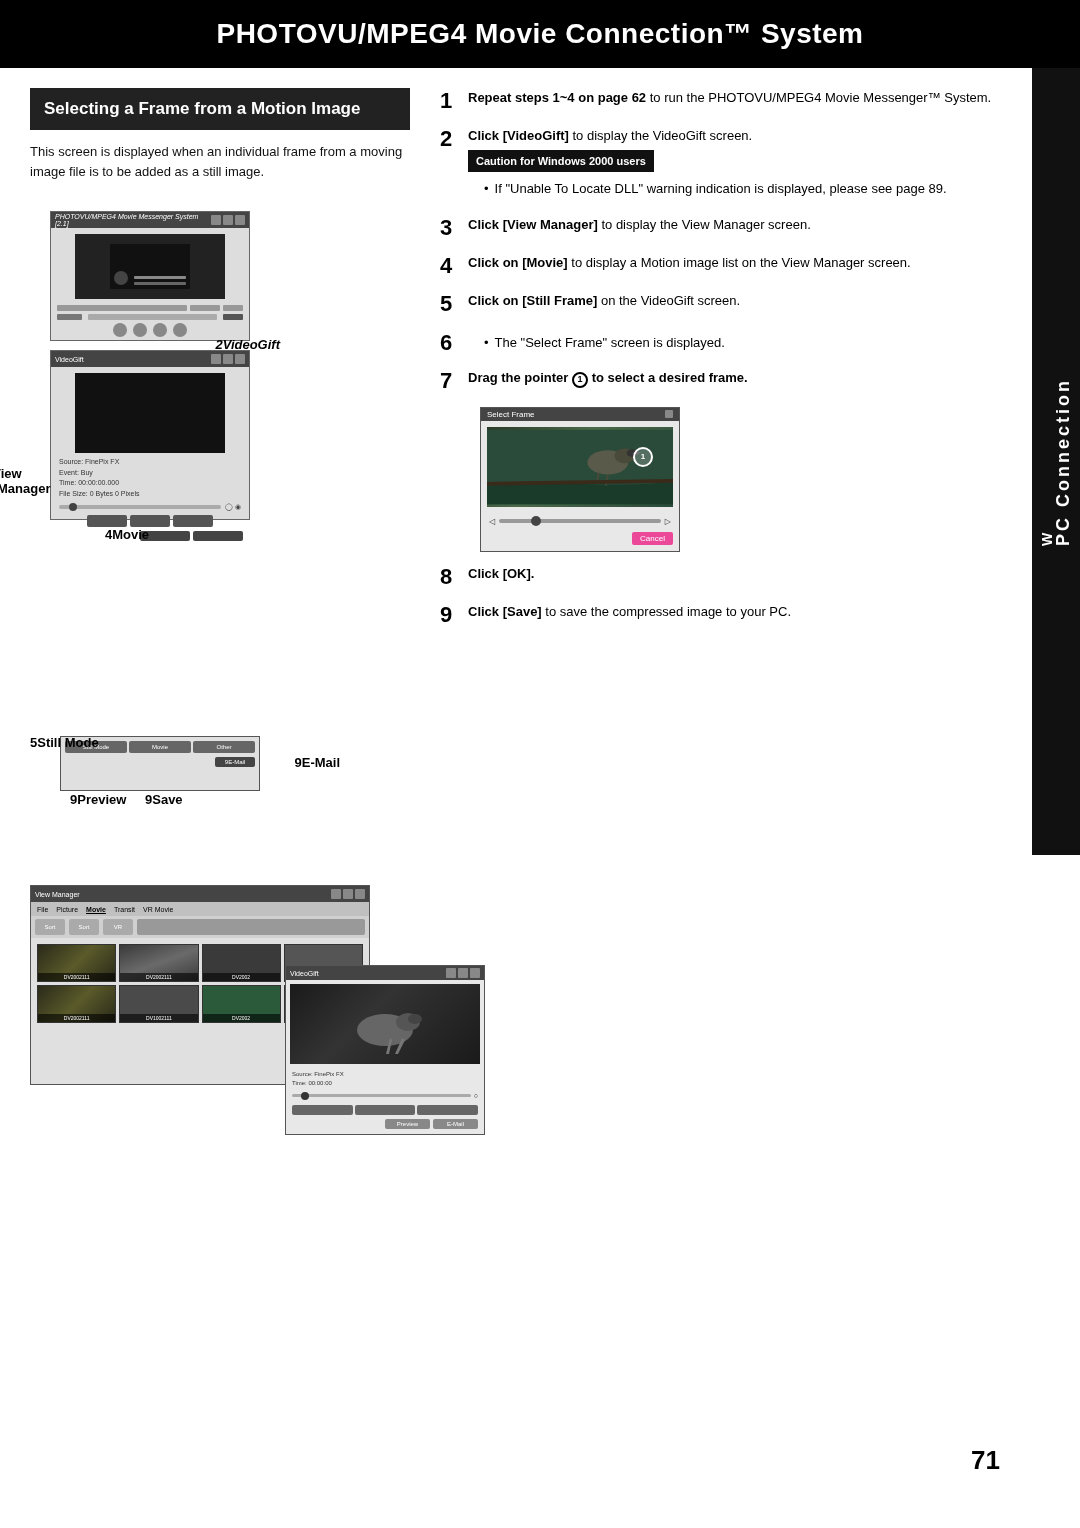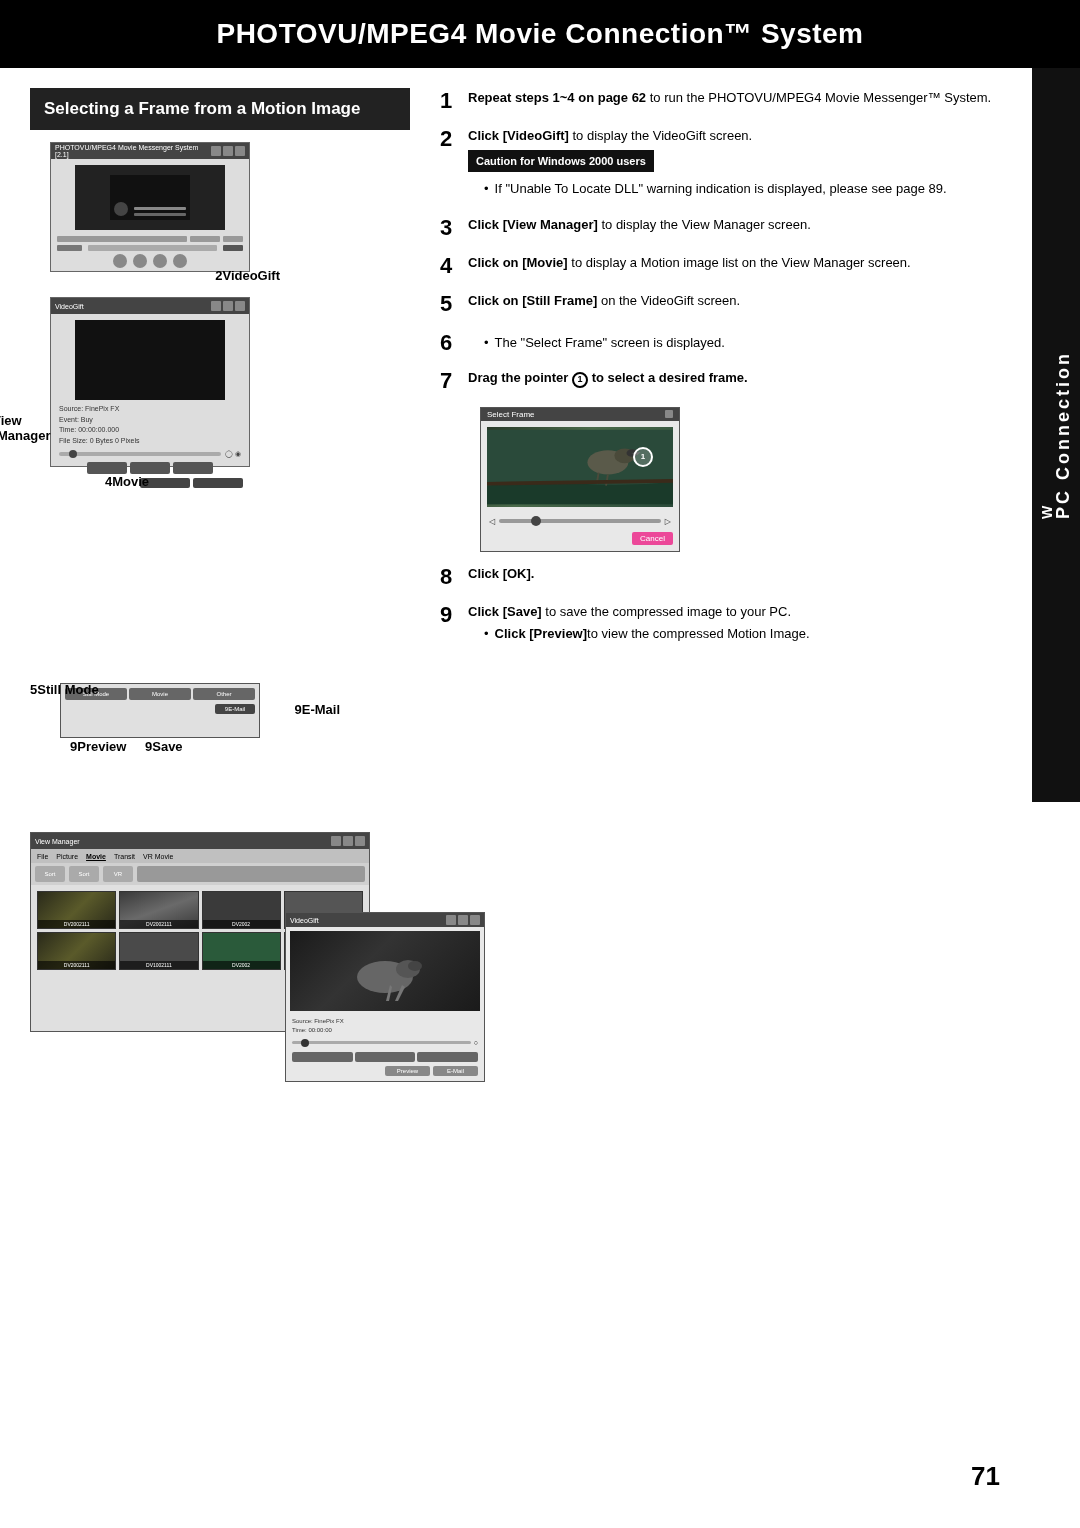--- a/index.html
+++ b/index.html
@@ -504,22 +504,23 @@
       justify-content: center;
     }
 
     .screenshots-wrapper {
       position: relative;
       height: 640px;
     }
 
     .top-screenshot-area {
       position: absolute;
-      top: 0;
+      top: 16px;
       left: 10px;
+      font-style: italic;
     }
 
     .mid-screenshot-area {
       position: absolute;
       top: 155px;
       left: 10px;
     }
 
     .vm-screenshot-area {
       position: absolute;
@@ -549,20 +550,23 @@
 
 <div class="main-content">
 
   <div class="left-col">
 
     <div class="section-title">
       <span>Selecting a Frame from a
 Motion Image</span>
     </div>
 
+    <div class="section-desc">
+      <span>This screen is displayed when an individual frame from a moving image file is to be added as a still image.</span>
+    </div>
 
     <div class="screenshots-wrapper">
 
       <div class="top-screenshot-area">
         <div class="screenshot-box screenshot-top">
           <div class="vm-titlebar">
             <span class="vm-title-text">PHOTOVU/MPEG4 Movie Messenger System [2.1]</span>
             <div class="vm-btn"></div>
             <div class="vm-btn"></div>
             <div class="vm-btn"></div>
@@ -848,29 +852,28 @@
         <div class="step-number-large">8</div>
         <div class="step-content">
           <b>Click [OK].</b>
         </div>
       </div>
 
       <div class="step-row">
         <div class="step-number-large">9</div>
         <div class="step-content">
           <b>Click [Save]</b> to save the compressed image to your PC.
-          <div class="bullet-item"><b>Click [Preview]</b> to view the compressed Motion Image.</div>
         </div>
       </div>
 
     </div>
   </div>
 
   <div style="position:absolute; right:0; top:0; bottom:0; width:48px; background:#111; display:flex; flex-direction:column; align-items:center; justify-content:center; padding:30px 0;">
     <div style="writing-mode:vertical-rl; text-orientation:mixed; transform:rotate(180deg); color:#fff; font-size:18px; font-weight:bold; letter-spacing:3px; line-height:1;">
       <span style="font-size:14px; display:block; margin-bottom:4px;">W</span>
       <span>PC Connection</span>
     </div>
   </div>
 
 </div>
 
-<div style="position:absolute; bottom:36px; right:80px; font-size:26px; font-weight:bold;">71</div>
+<div style="position:absolute; bottom:52px; right:80px; font-size:26px; font-weight:bold;">71</div>
 
 </body></html>

